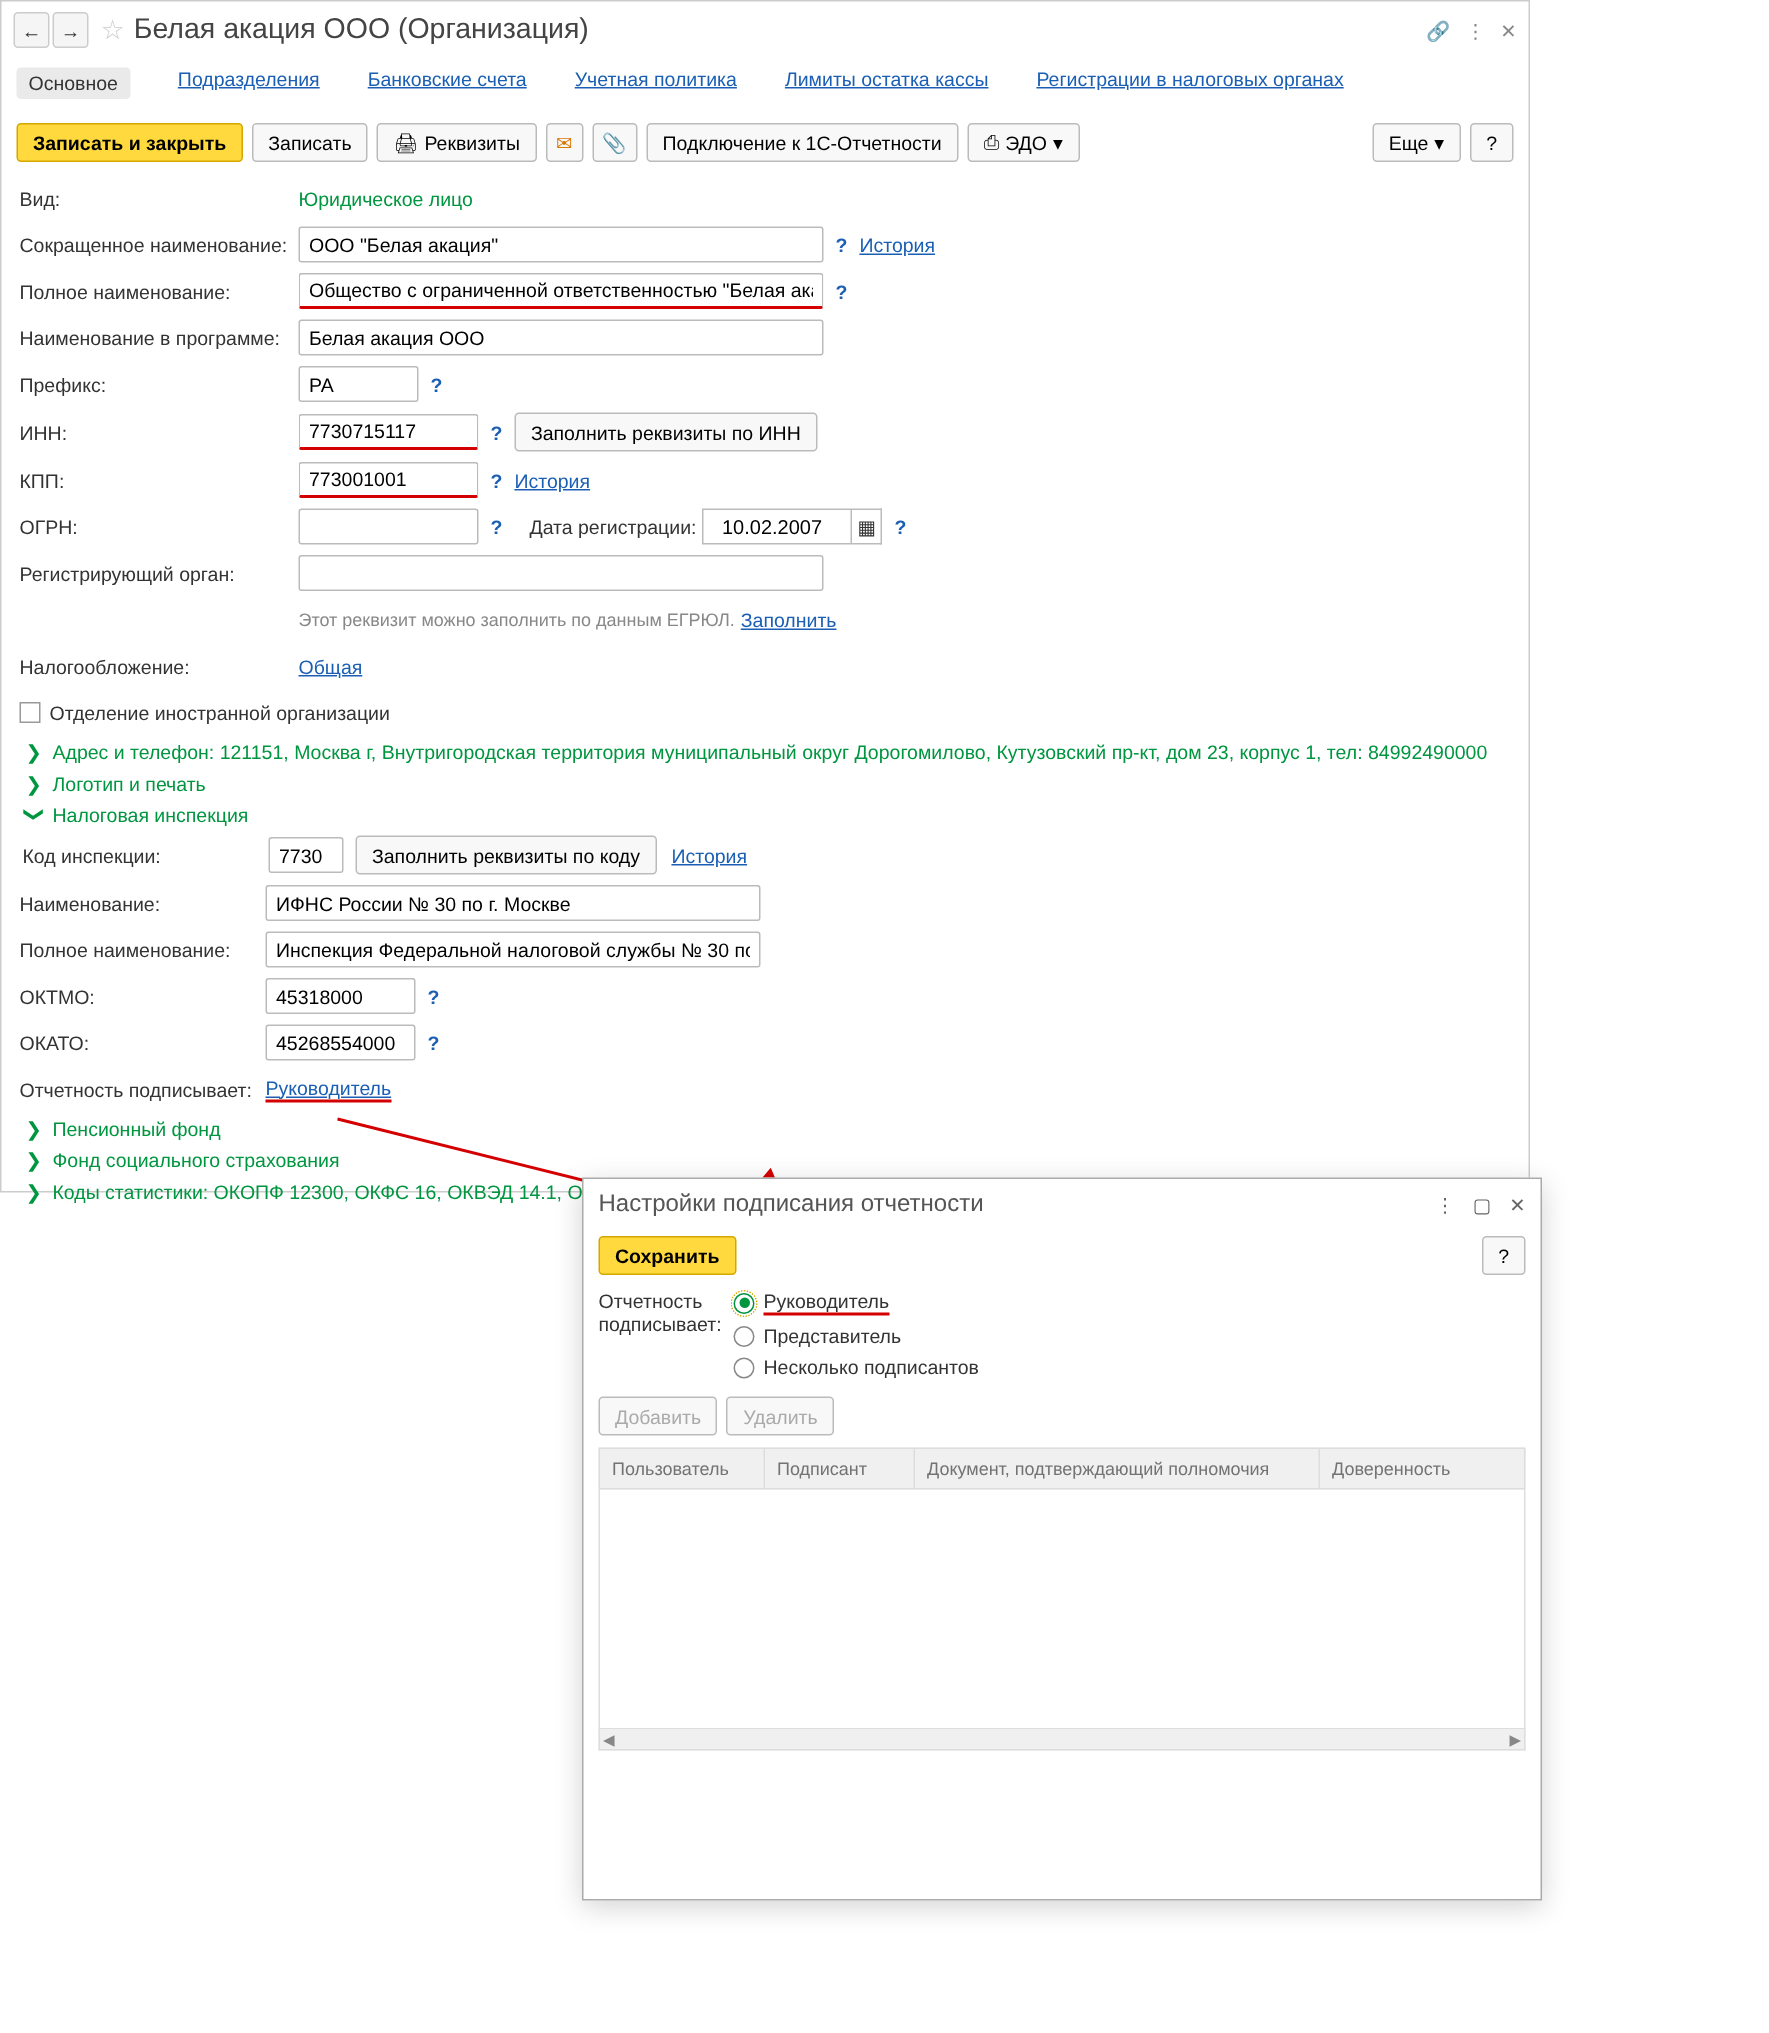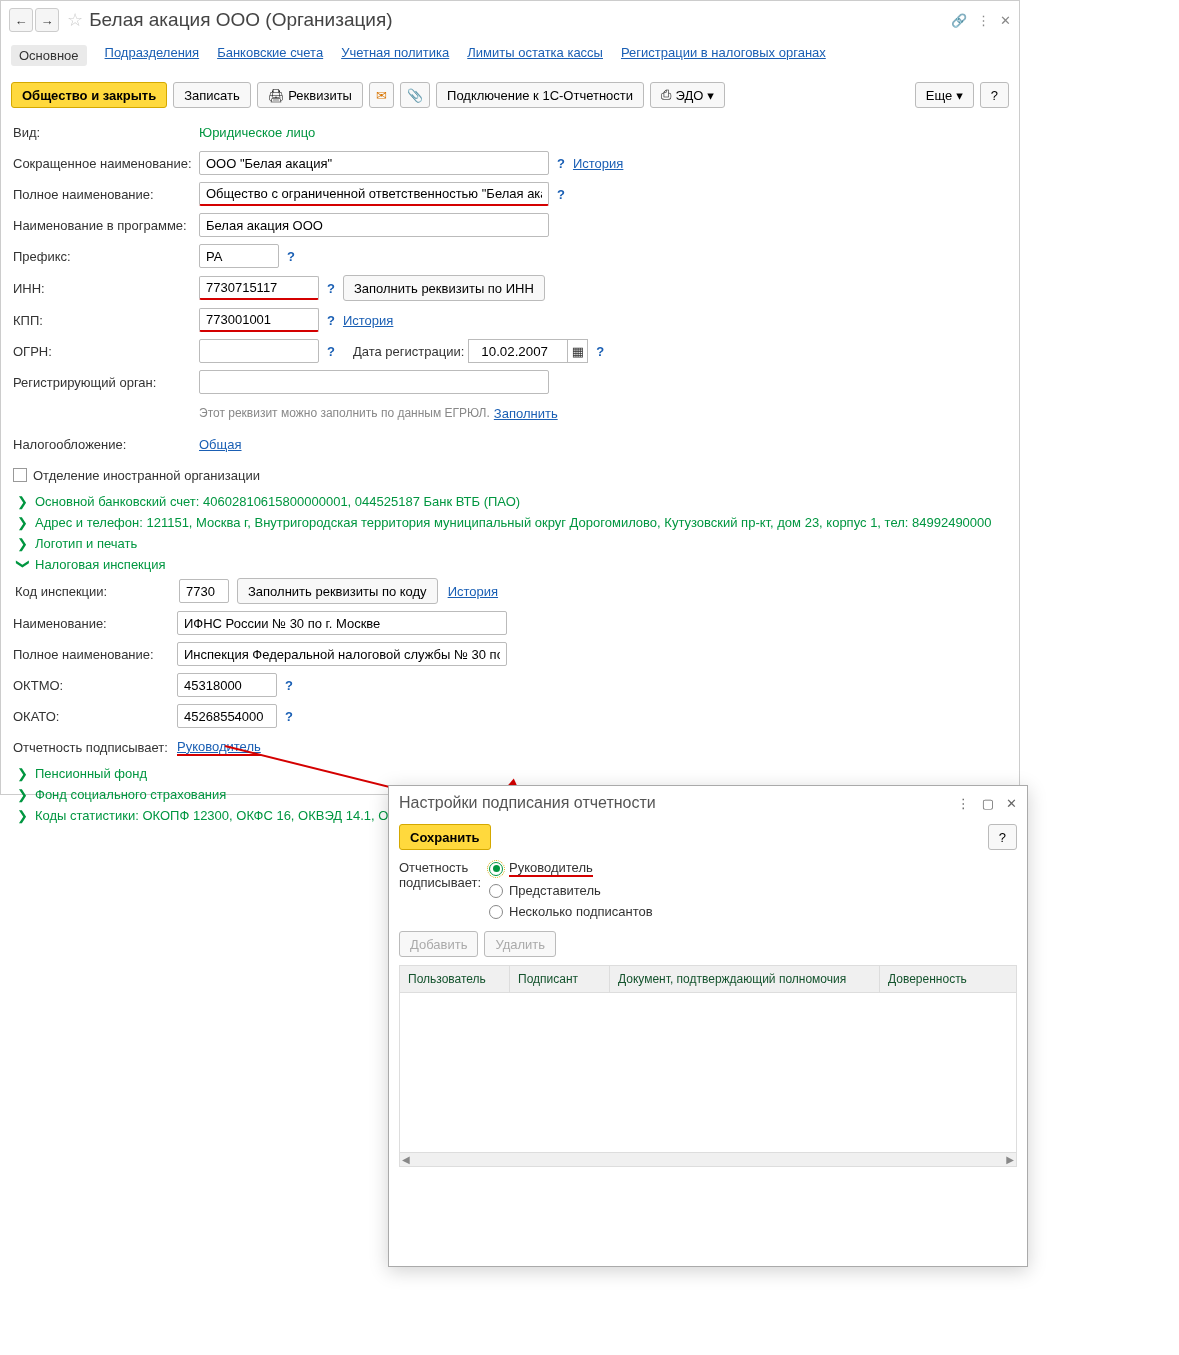--- a/index.html
+++ b/index.html
@@ -4,21 +4,21 @@
 <style>
 * { box-sizing: border-box; margin: 0; padding: 0; }
 body { font-family: Arial, sans-serif; font-size: 13px; color: #333; background: #fff; width: 1179px; height: 1355px; position: relative; }
 .main-window { border: 1px solid #ccc; width: 1020px; height: 795px; position: absolute; top: 0; left: 0; background: #fff; }
 .header { display: flex; align-items: center; padding: 4px 8px; border-bottom: 0px solid #eee; height: 38px; }
 .nav-btn { width: 24px; height: 24px; border: 1px solid #ccc; background: #f5f5f5; margin-right: 2px; display: inline-flex; align-items: center; justify-content: center; cursor: pointer; border-radius: 3px; }
 .star-icon { margin: 0 6px; color: #ccc; font-size: 18px; cursor: pointer; }
 .title { font-size: 19px; color: #444; }
 .header-right { margin-left: auto; display: flex; gap: 10px; align-items: center; color: #888; }
 .header-right span { cursor: pointer; }
-.tabs { display: flex; gap: 18px; padding: 6px 10px; font-size: 13px; margin-bottom: 6px; }
+.tabs { display: flex; gap: 32px; padding: 6px 10px; font-size: 13px; margin-bottom: 6px; }
 .tab { color: #1a5fb4; text-decoration: underline; cursor: pointer; }
 .tab.active { background: #eaeaea; color: #333; text-decoration: none; padding: 3px 8px; border-radius: 3px; }
 .toolbar { display: flex; gap: 6px; padding: 4px 10px 10px 10px; align-items: center; }
 .btn { border: 1px solid #bbb; background: #f8f8f8; padding: 4px 10px; border-radius: 3px; cursor: pointer; font-size: 13px; display: inline-flex; align-items: center; gap: 4px; height: 26px; }
 .btn.yellow { background: #ffd93d; border-color: #d4a800; font-weight: bold; }
 .btn.icon-only { padding: 4px 6px; }
 .toolbar-spacer { flex: 1; }
 .form { padding: 2px 12px; }
 .row { display: flex; align-items: center; margin-bottom: 7px; min-height: 24px; }
 .label { width: 186px; color: #333; flex-shrink: 0; }
@@ -45,21 +45,21 @@
 .popup-title { font-size: 16px; color: #555; }
 .popup-hright { margin-left: auto; display: flex; gap: 12px; color: #666; }
 .popup-hright span { cursor: pointer; }
 .popup-toolbar { padding: 4px 10px; display: flex; gap: 6px; align-items: center; }
 .popup-body { padding: 6px 10px; }
 .radio-row { display: flex; align-items: center; gap: 6px; margin-bottom: 6px; }
 .radio { width: 14px; height: 14px; border: 1px solid #888; border-radius: 50%; display: inline-flex; align-items: center; justify-content: center; }
 .radio.checked { border-color: #009640; }
 .radio.checked::after { content: ""; width: 7px; height: 7px; background: #009640; border-radius: 50%; }
 .btn.disabled { color: #aaa; }
-.table-head { display: flex; background: #f0f0f0; border: 1px solid #ddd; font-size: 12px; color: #14532d; margin-top: 8px; }
+.table-head { display: flex; background: #f0f0f0; border: 1px solid #ddd; font-size: 12px; color: #737373; margin-top: 8px; }
 .th { padding: 6px 8px; border-right: 1px solid #ddd; }
 .table-body { border: 1px solid #ddd; border-top: none; height: 160px; overflow: auto; }
 .scroll-bar { height: 14px; background: #f0f0f0; border: 1px solid #ddd; border-top: none; display: flex; align-items: center; }
 .underline-red-text { border-bottom: 2px solid #d40000; }
 </style>
 </head>
 <body>
 
 <div class="main-window">
 
@@ -78,21 +78,21 @@
   <div class="tabs">
     <span class="tab active">Основное</span>
     <span class="tab">Подразделения</span>
     <span class="tab">Банковские счета</span>
     <span class="tab">Учетная политика</span>
     <span class="tab">Лимиты остатка кассы</span>
     <span class="tab">Регистрации в налоговых органах</span>
   </div>
 
   <div class="toolbar">
-    <button class="btn yellow">Общество и закрыть</button>
+    <button class="btn yellow">Записать и закрыть</button>
     <button class="btn">Записать</button>
     <button class="btn">
         <span>🖨</span>
         <span>Реквизиты</span>
       </button>
     <button class="btn icon-only">
         <span style="color:#d97706">✉</span>
       </button>
     <button class="btn icon-only">
         <span>📎</span>
@@ -168,21 +168,20 @@
     </div>
     <div class="row">
       <span class="label">Налогообложение:</span>
       <span class="link">Общая</span>
     </div>
     <div class="row">
       <span class="checkbox"></span>
       <span>Отделение иностранной организации</span>
     </div>
 
-    <div class="group-row"><span class="chevron">❯</span><span>Основной банковский счет: 40602810615800000001, 044525187 Банк ВТБ (ПАО)</span></div>
     <div class="group-row"><span class="chevron">❯</span><span>Адрес и телефон: 121151, Москва г, Внутригородская территория муниципальный округ Дорогомилово, Кутузовский пр-кт, дом 23, корпус 1, тел: 84992490000</span></div>
     <div class="group-row"><span class="chevron">❯</span><span>Логотип и печать</span></div>
     <div class="group-row"><span class="chevron" style="transform:rotate(90deg)">❯</span><span>Налоговая инспекция</span></div>
 
     <div class="row" style="padding-left:2px">
       <span class="sub-label">Код инспекции:</span>
       <input class="input" style="width: 50px;" value="7730">
       <button class="btn" style="margin-left:8px">Заполнить реквизиты по коду</button>
       <span class="link" style="margin-left:10px">История</span>
     </div>

